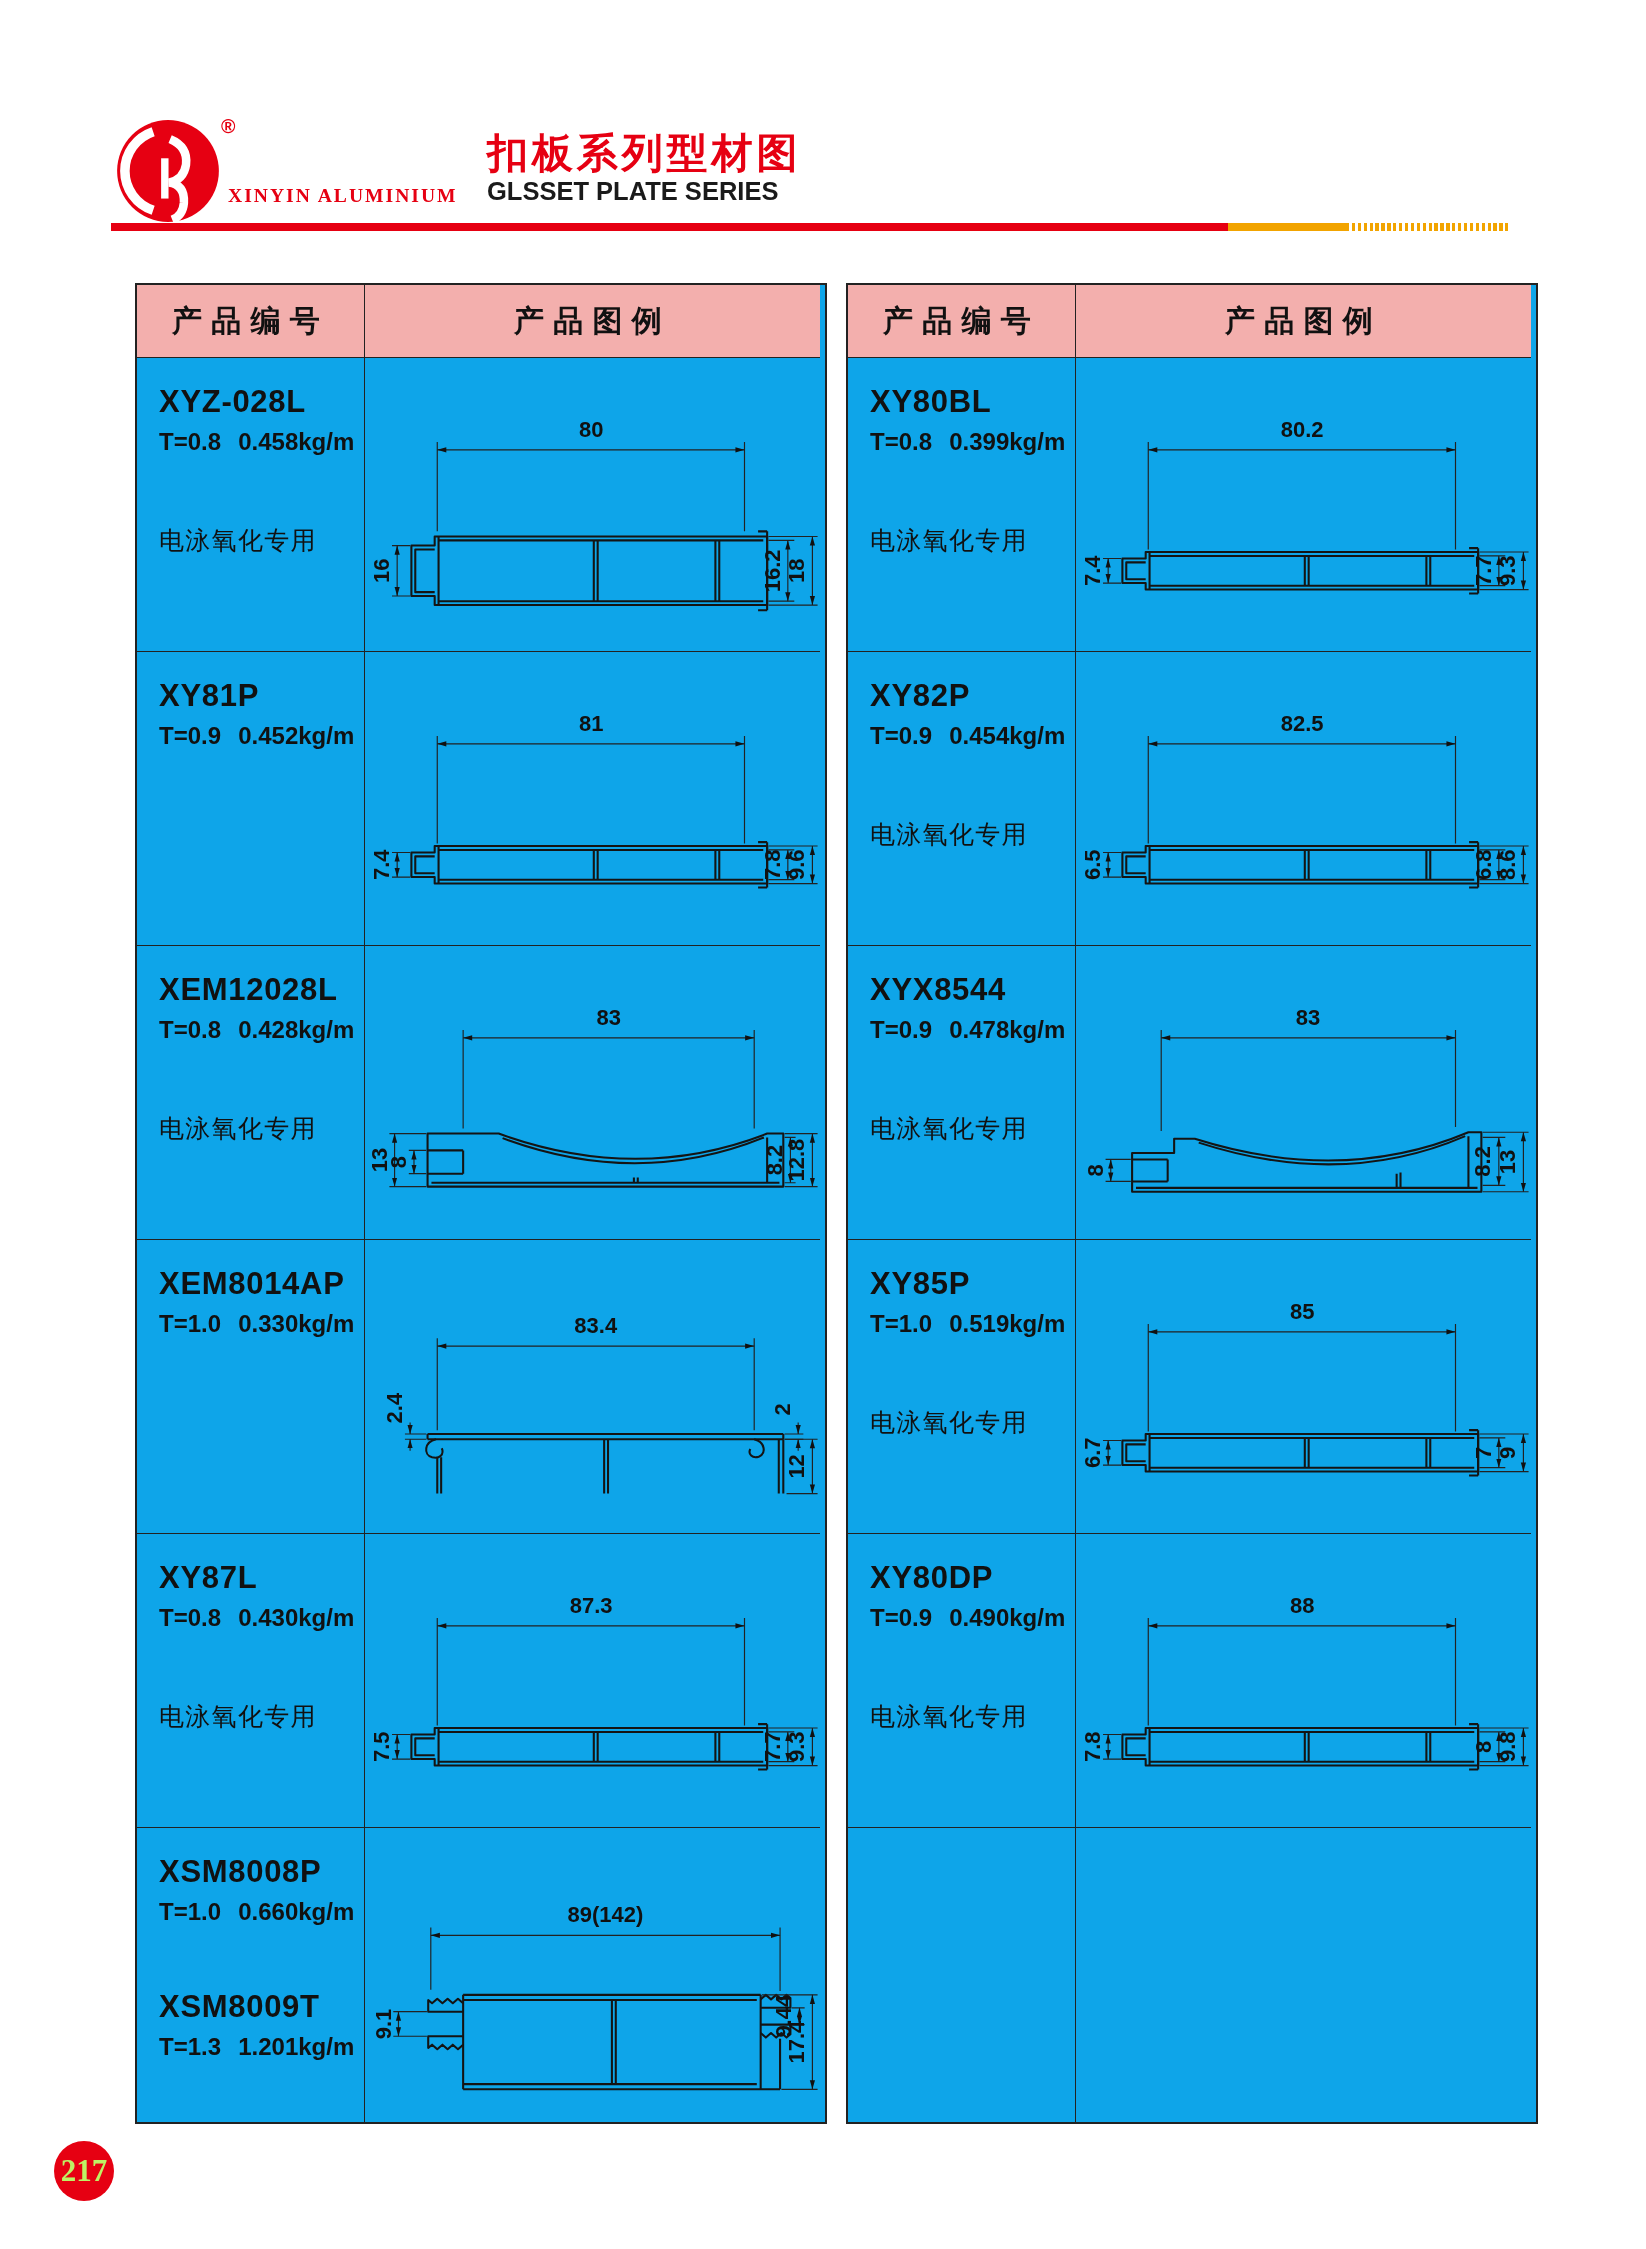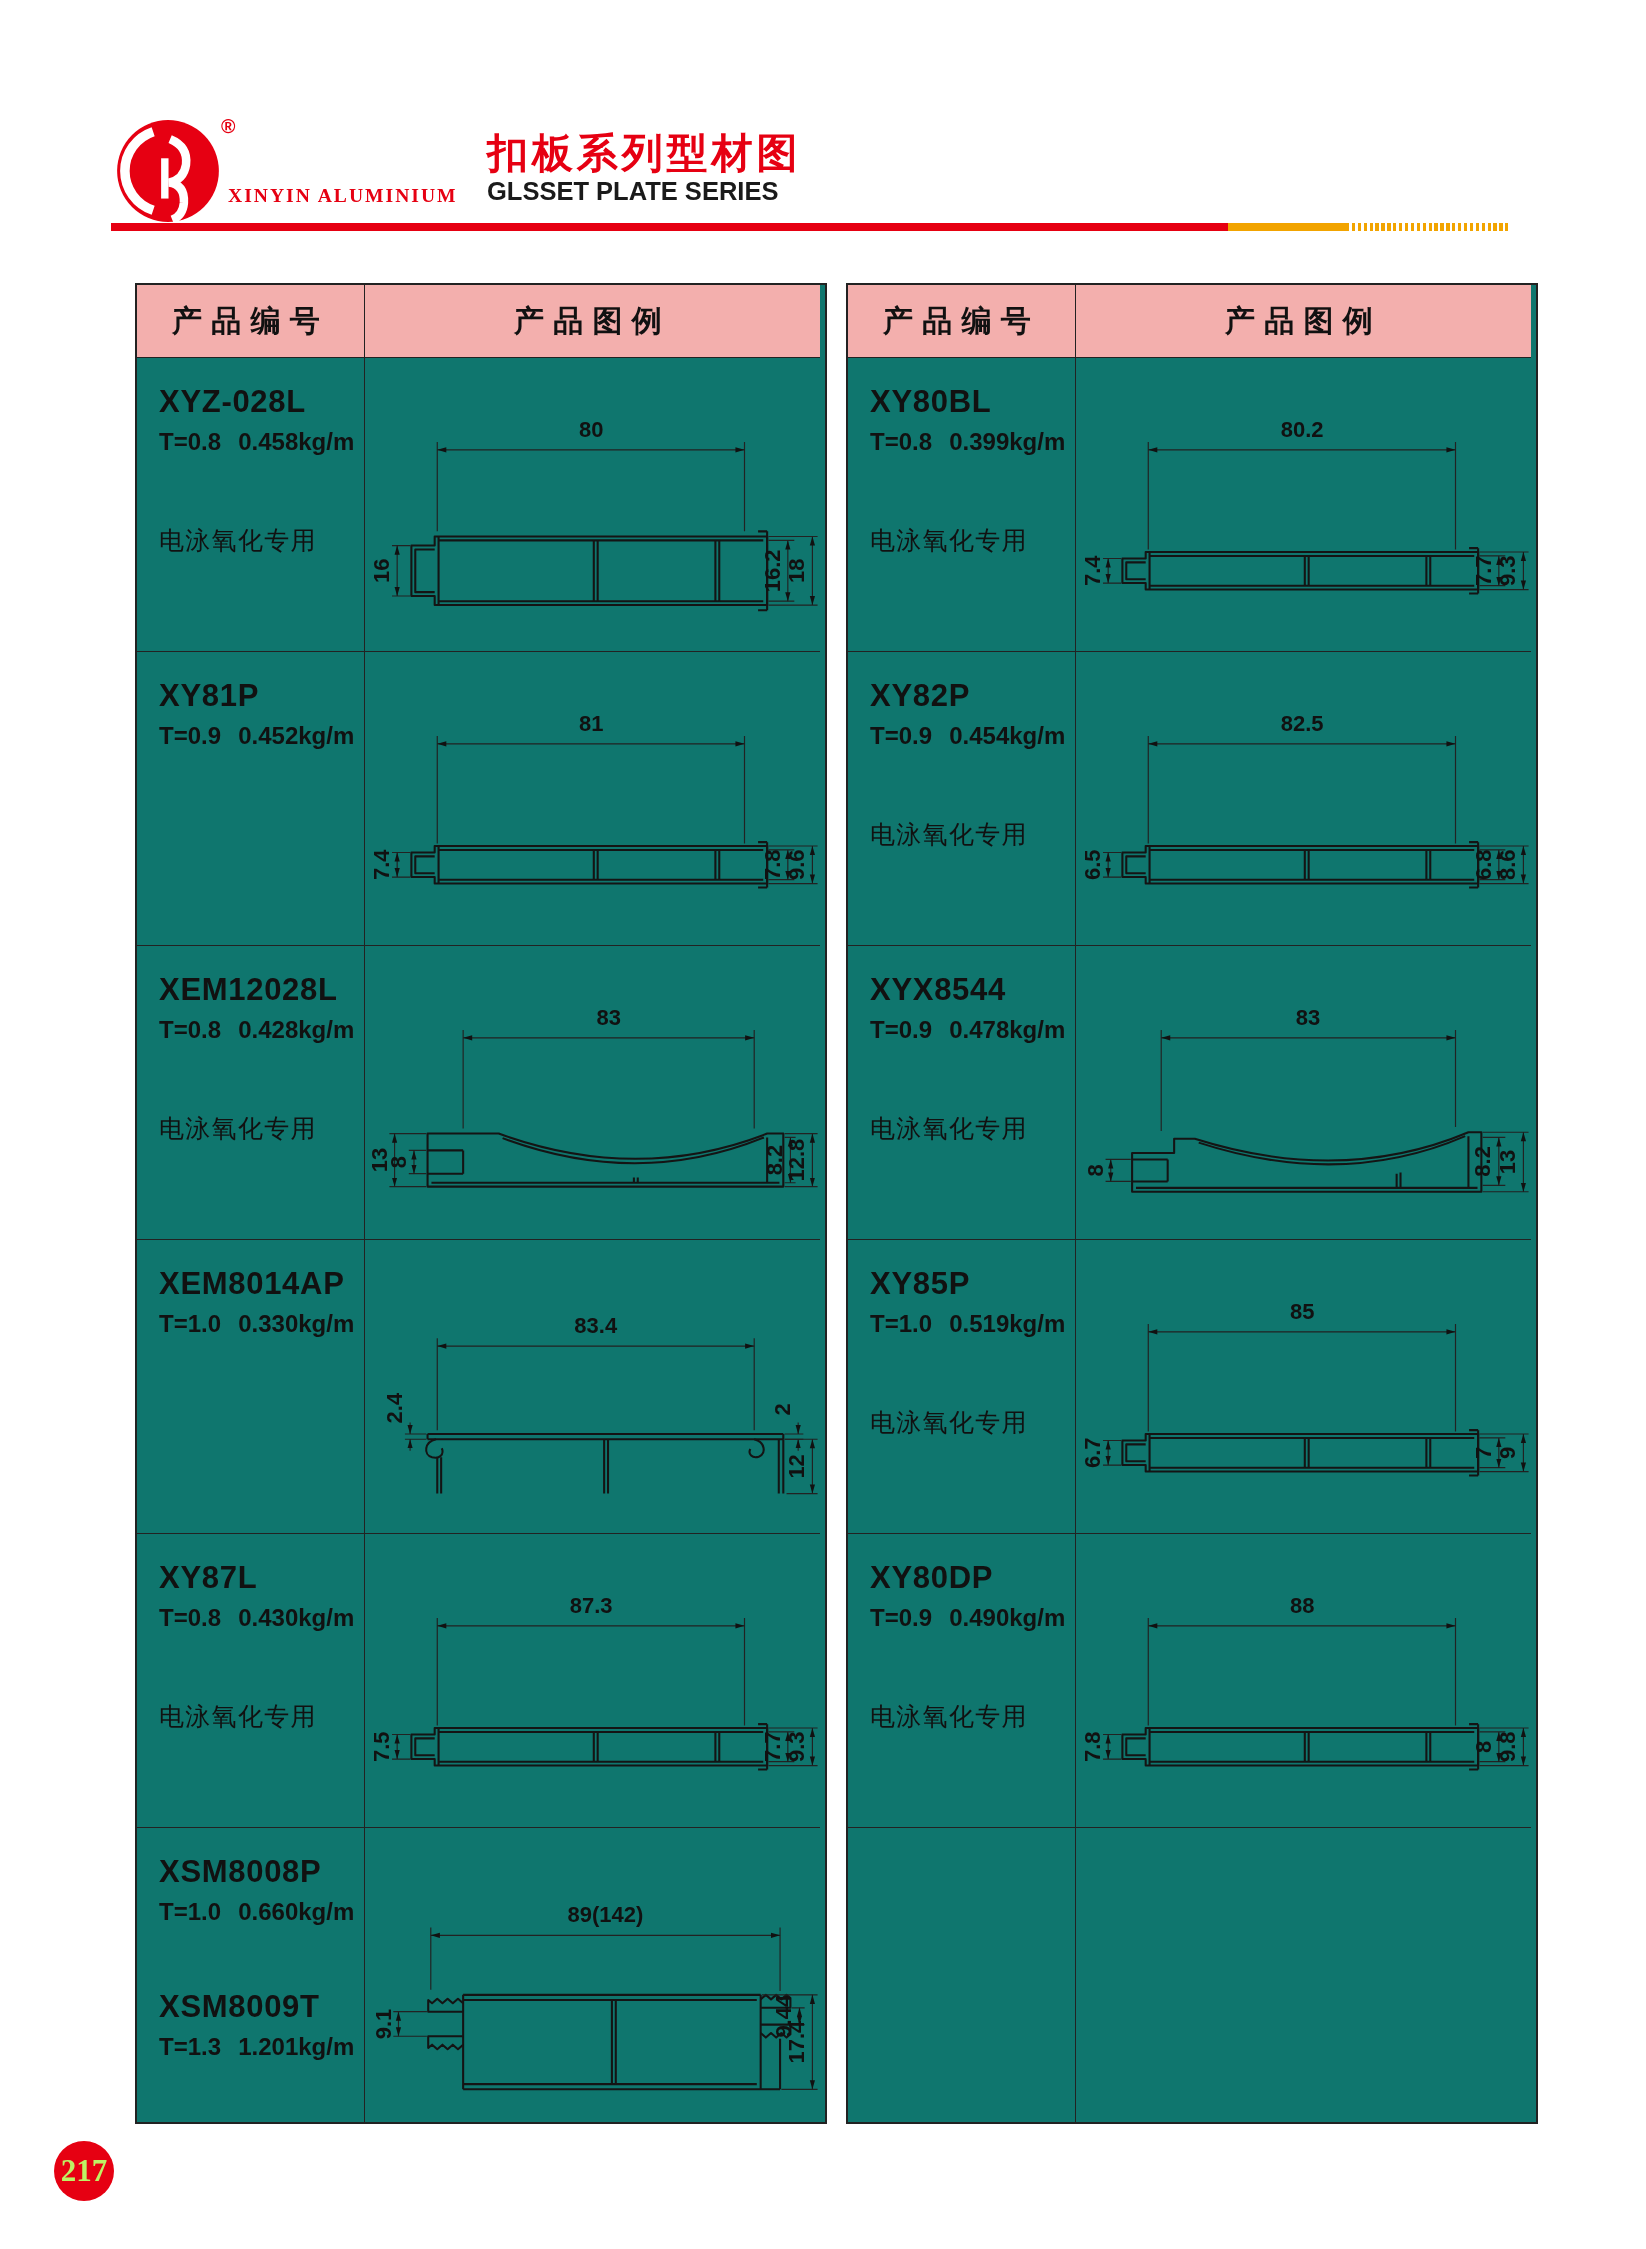--- a/index.html
+++ b/index.html
@@ -10,21 +10,21 @@
   .reg{position:absolute;left:221px;top:115px;color:#e60012;font-size:19.6px;font-weight:bold;}
   .brand-cn{position:absolute;left:225px;top:126px;font-size:51px;font-weight:bold;color:#e60012;letter-spacing:3.9px;}
   .brand-en{position:absolute;left:228px;top:185px;font-family:"Liberation Serif",serif;font-size:19.6px;font-weight:bold;color:#e60012;letter-spacing:2px;}
   .series-cn{position:absolute;left:487px;top:126px;font-size:41px;font-weight:bold;color:#e60012;letter-spacing:3.9px;}
   .series-en{position:absolute;left:487px;top:177px;font-size:25.5px;font-weight:bold;color:#1a1a1a;letter-spacing:0px;}
   .bar{position:absolute;left:111px;top:223px;height:7.9px;display:flex;}
   .bar-red{width:1117px;height:7.9px;background:#e60012;}
   .bar-orange{width:118px;height:7.9px;background:#f2a400;}
   .bar-stripes{width:162px;height:7.9px;background:repeating-linear-gradient(90deg,#f2a400 0 3.3px,#ffffff 3.3px 5.9px);}
   
-  .ptable{position:absolute;top:283px;width:688px;border:2px solid #222;background:#0f766e;
+  .ptable{position:absolute;top:283px;width:688px;border:2px solid #222;background:#0ea5e9;
           display:grid;grid-template-columns:228px 455px;grid-template-rows:73px repeat(6,294px);}
   .t-left{left:135px;}
   .t-right{left:846px;}
   .hcell{background:#f3afad;border-right:1.3px solid #222;border-bottom:1.3px solid #222;
          display:flex;align-items:center;justify-content:center;
          font-size:30px;font-weight:bold;letter-spacing:9.2px;color:#111;}
   .hcell.last{border-right:none;}
   .ncell{border-right:1.3px solid #222;border-bottom:1.3px solid #222;padding:26px 0 0 22px;box-sizing:border-box;overflow:hidden;}
   .dcell{border-bottom:1.3px solid #222;overflow:hidden;}
   .code{font-size:31px;font-weight:bold;letter-spacing:0.7px;}

